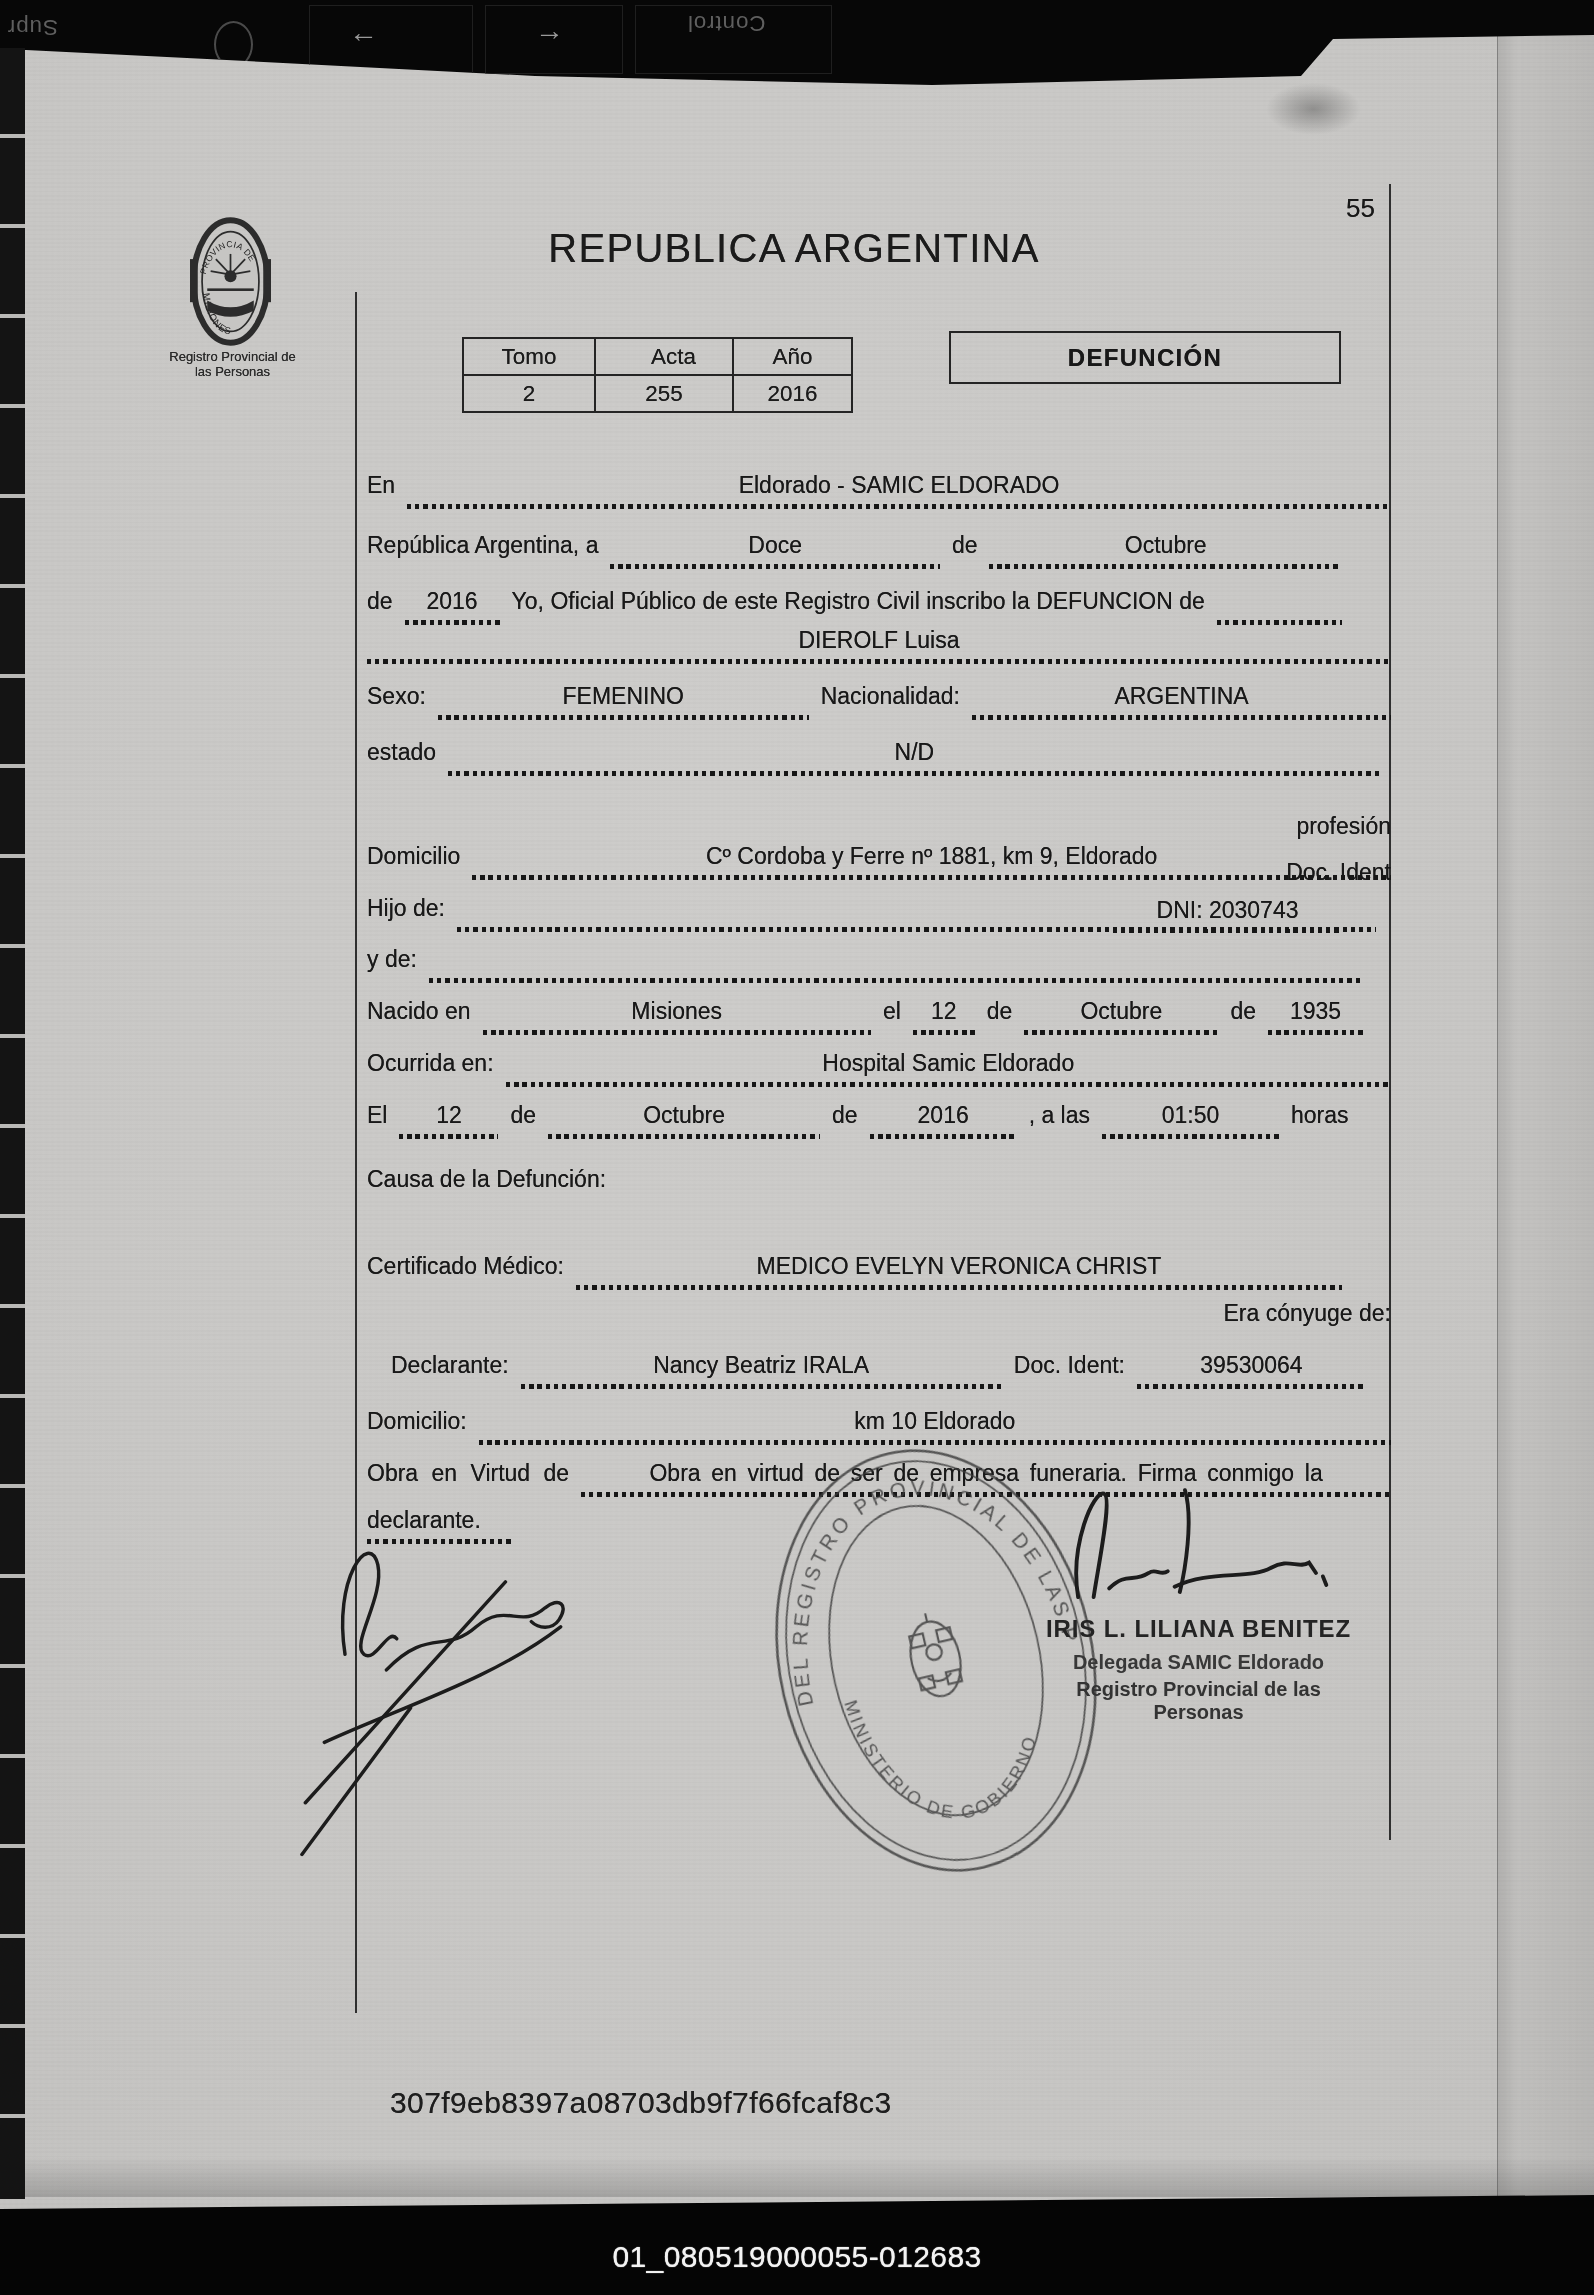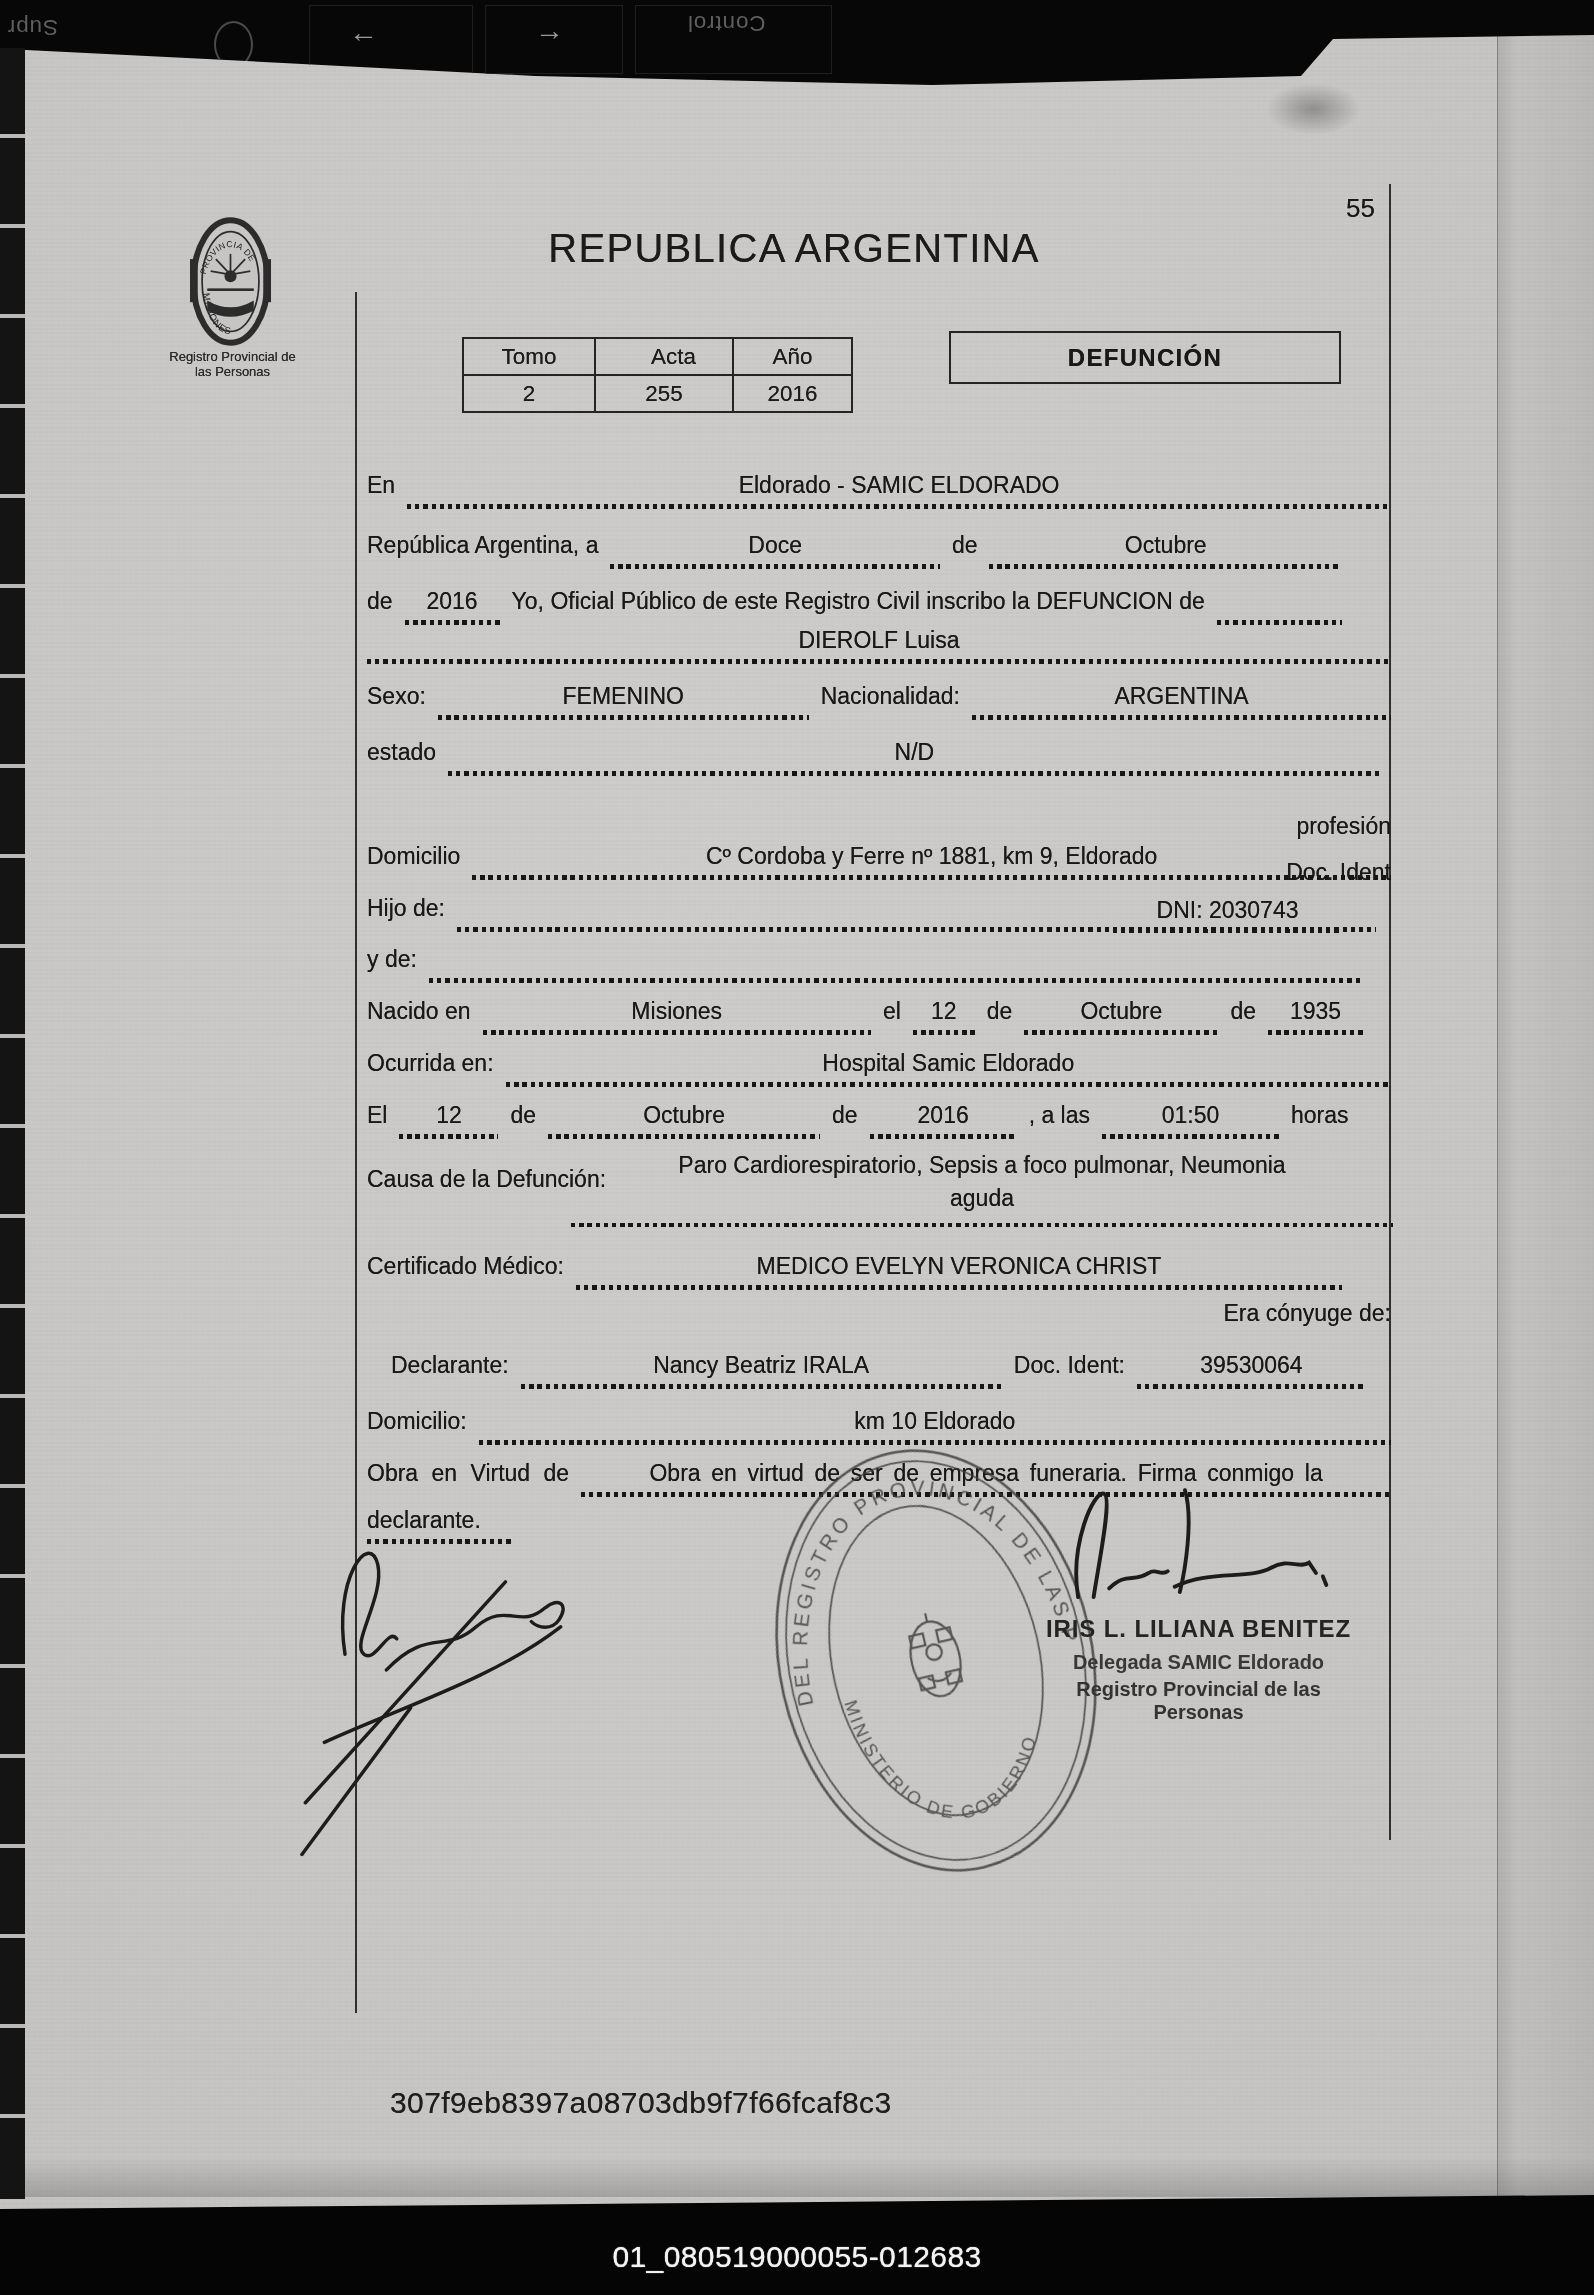--- a/index.html
+++ b/index.html
@@ -215,24 +215,20 @@
     <span class="lbl">de</span>
     <span class="fld" style="width:272px;">Octubre</span>
     <span class="lbl">de</span>
     <span class="fld" style="width:147px;">2016</span>
     <span class="lbl">, a las</span>
     <span class="fld" style="width:177px;">01:50</span>
     <span class="lbl">horas</span>
   </div>
 
   <div class="causa-label ink">Causa de la Defunción:</div>
-  <div class="causa-value ink">
-    <div class="causa-line1">Paro Cardiorespiratorio, Sepsis a foco pulmonar, Neumonia</div>
-    <div class="causa-line2">aguda</div>
-  </div>
 
   <div class="row ink" style="top:1252px;">
     <span class="lbl">Certificado Médico:</span>
     <span class="fld grow" style="margin-right:49px;">MEDICO EVELYN VERONICA CHRIST</span>
   </div>
 
   <div class="row ink" style="top:1299px;flex-direction:column;">
     <span class="lbl">Era cónyuge de:</span>
     <span class="fld grow" style="margin-right:43px;"></span>
   </div>

